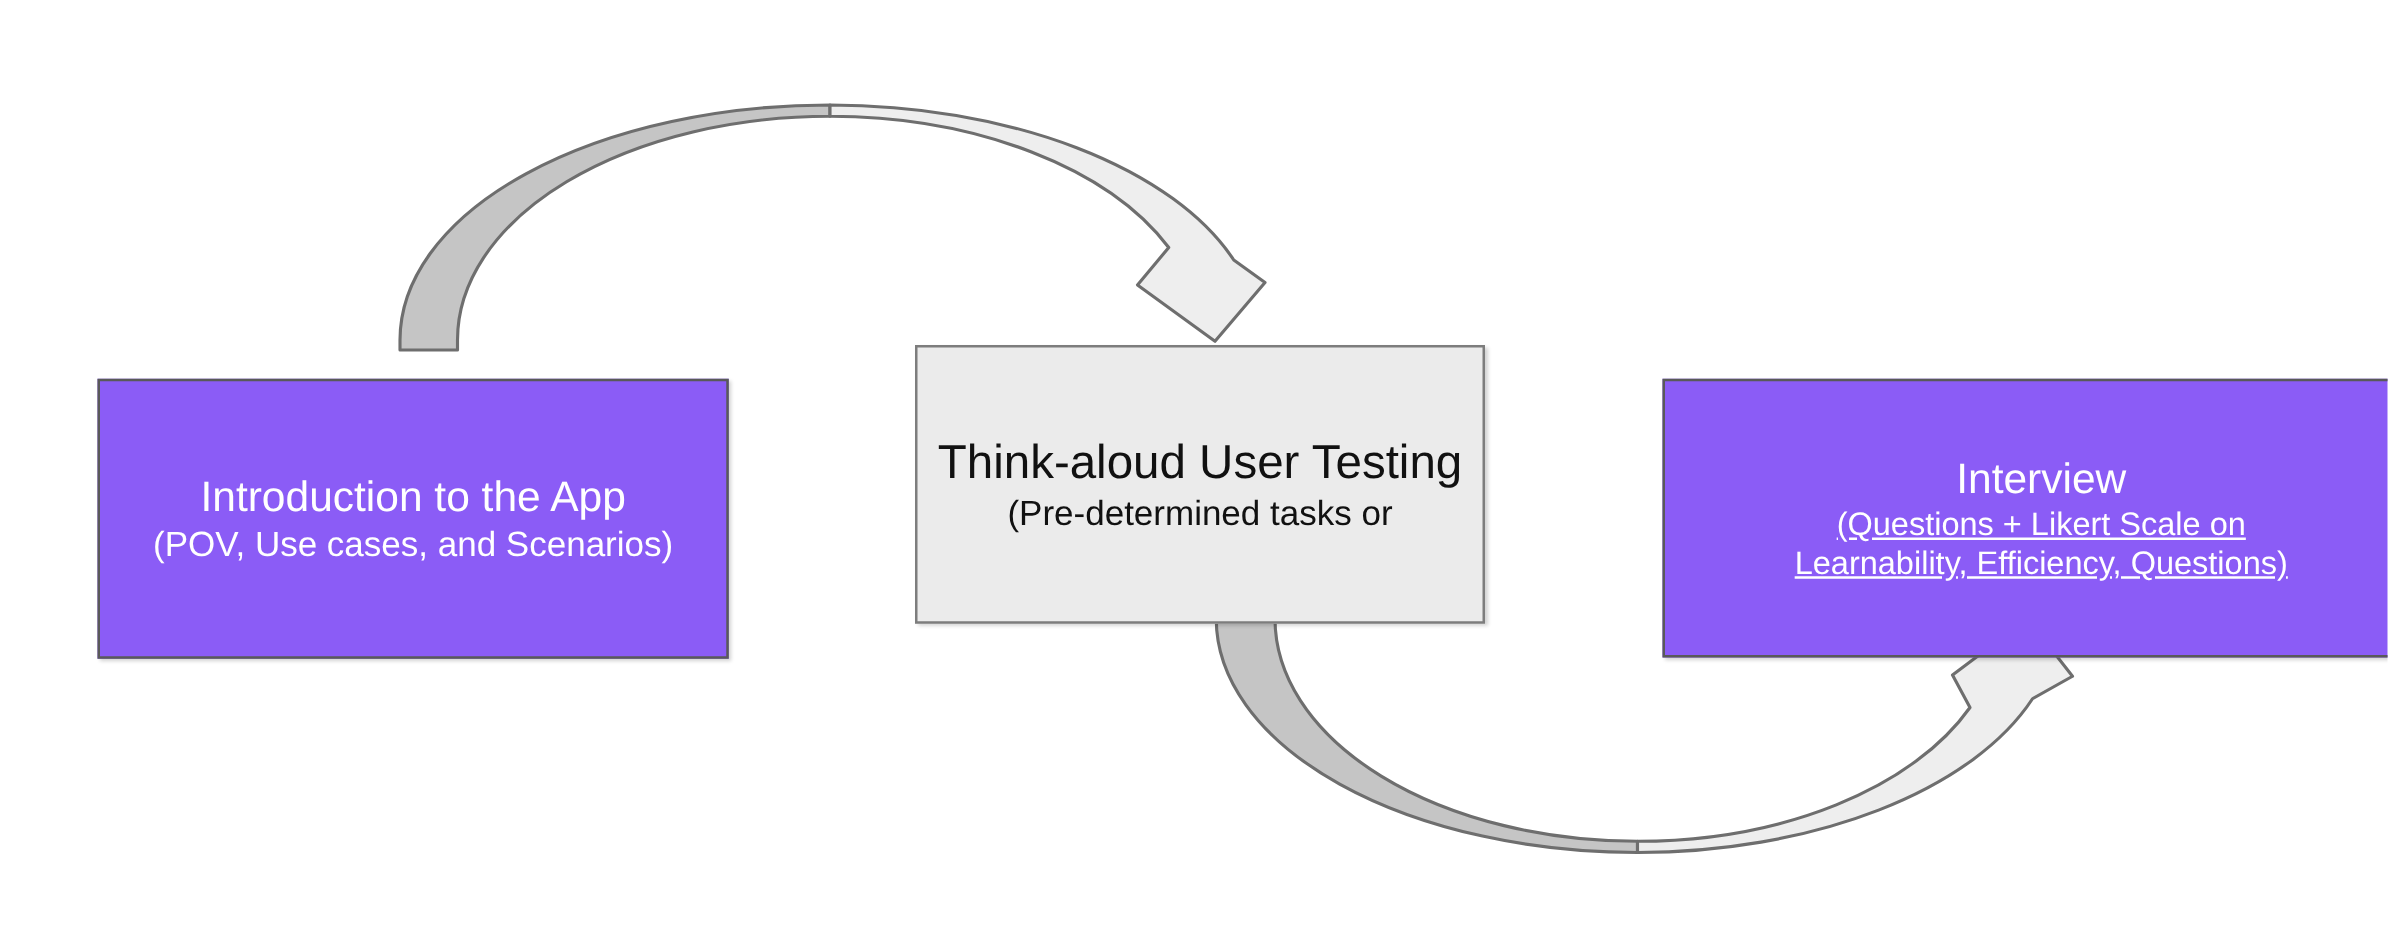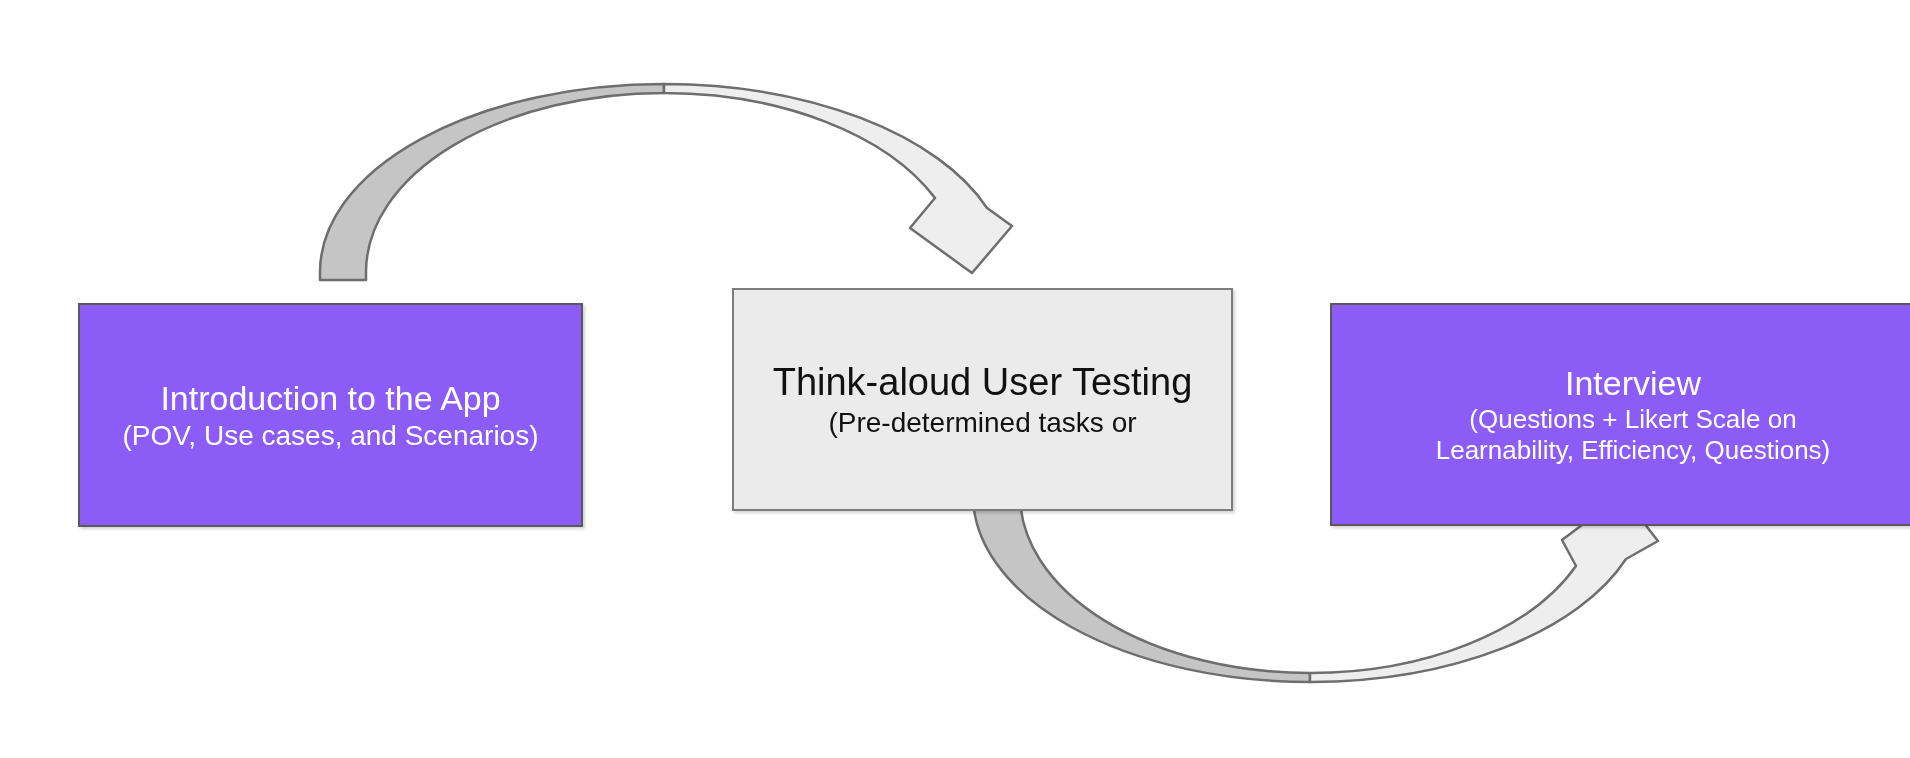--- a/index.html
+++ b/index.html
@@ -68,23 +68,24 @@
   .box-title.mid {
     font-size: 38px;
   }
   .box-sub {
     font-size: 28px;
     line-height: 1.18;
     white-space: nowrap;
   }
   .box-sub.right {
     font-size: 26px;
+    text-decoration: underline;
   }
   #box-intro     { left: 78px;   top: 271px; width: 505px; height: 224px; }
-  #box-testing   { left: 732px;  top: 288px; width: 501px; height: 223px; }
+  #box-testing   { left: 732px;  top: 276px; width: 456px; height: 223px; }
   #box-interview { left: 1330px; top: 271px; width: 606px; height: 223px; }
 </style>
 </head>
 <body>
 
 <div class="canvas">
 
   <svg class="arrows-layer" width="1910" height="758" viewBox="0 0 1910 758" xmlns="http://www.w3.org/2000/svg">
 
     <path class="arrow-dark" d="M 320 280 L 320 272 A 344 188 0 0 1 664 84 L 664 93 A 298 179 0 0 0 366 272 L 366 280 Z"></path>

